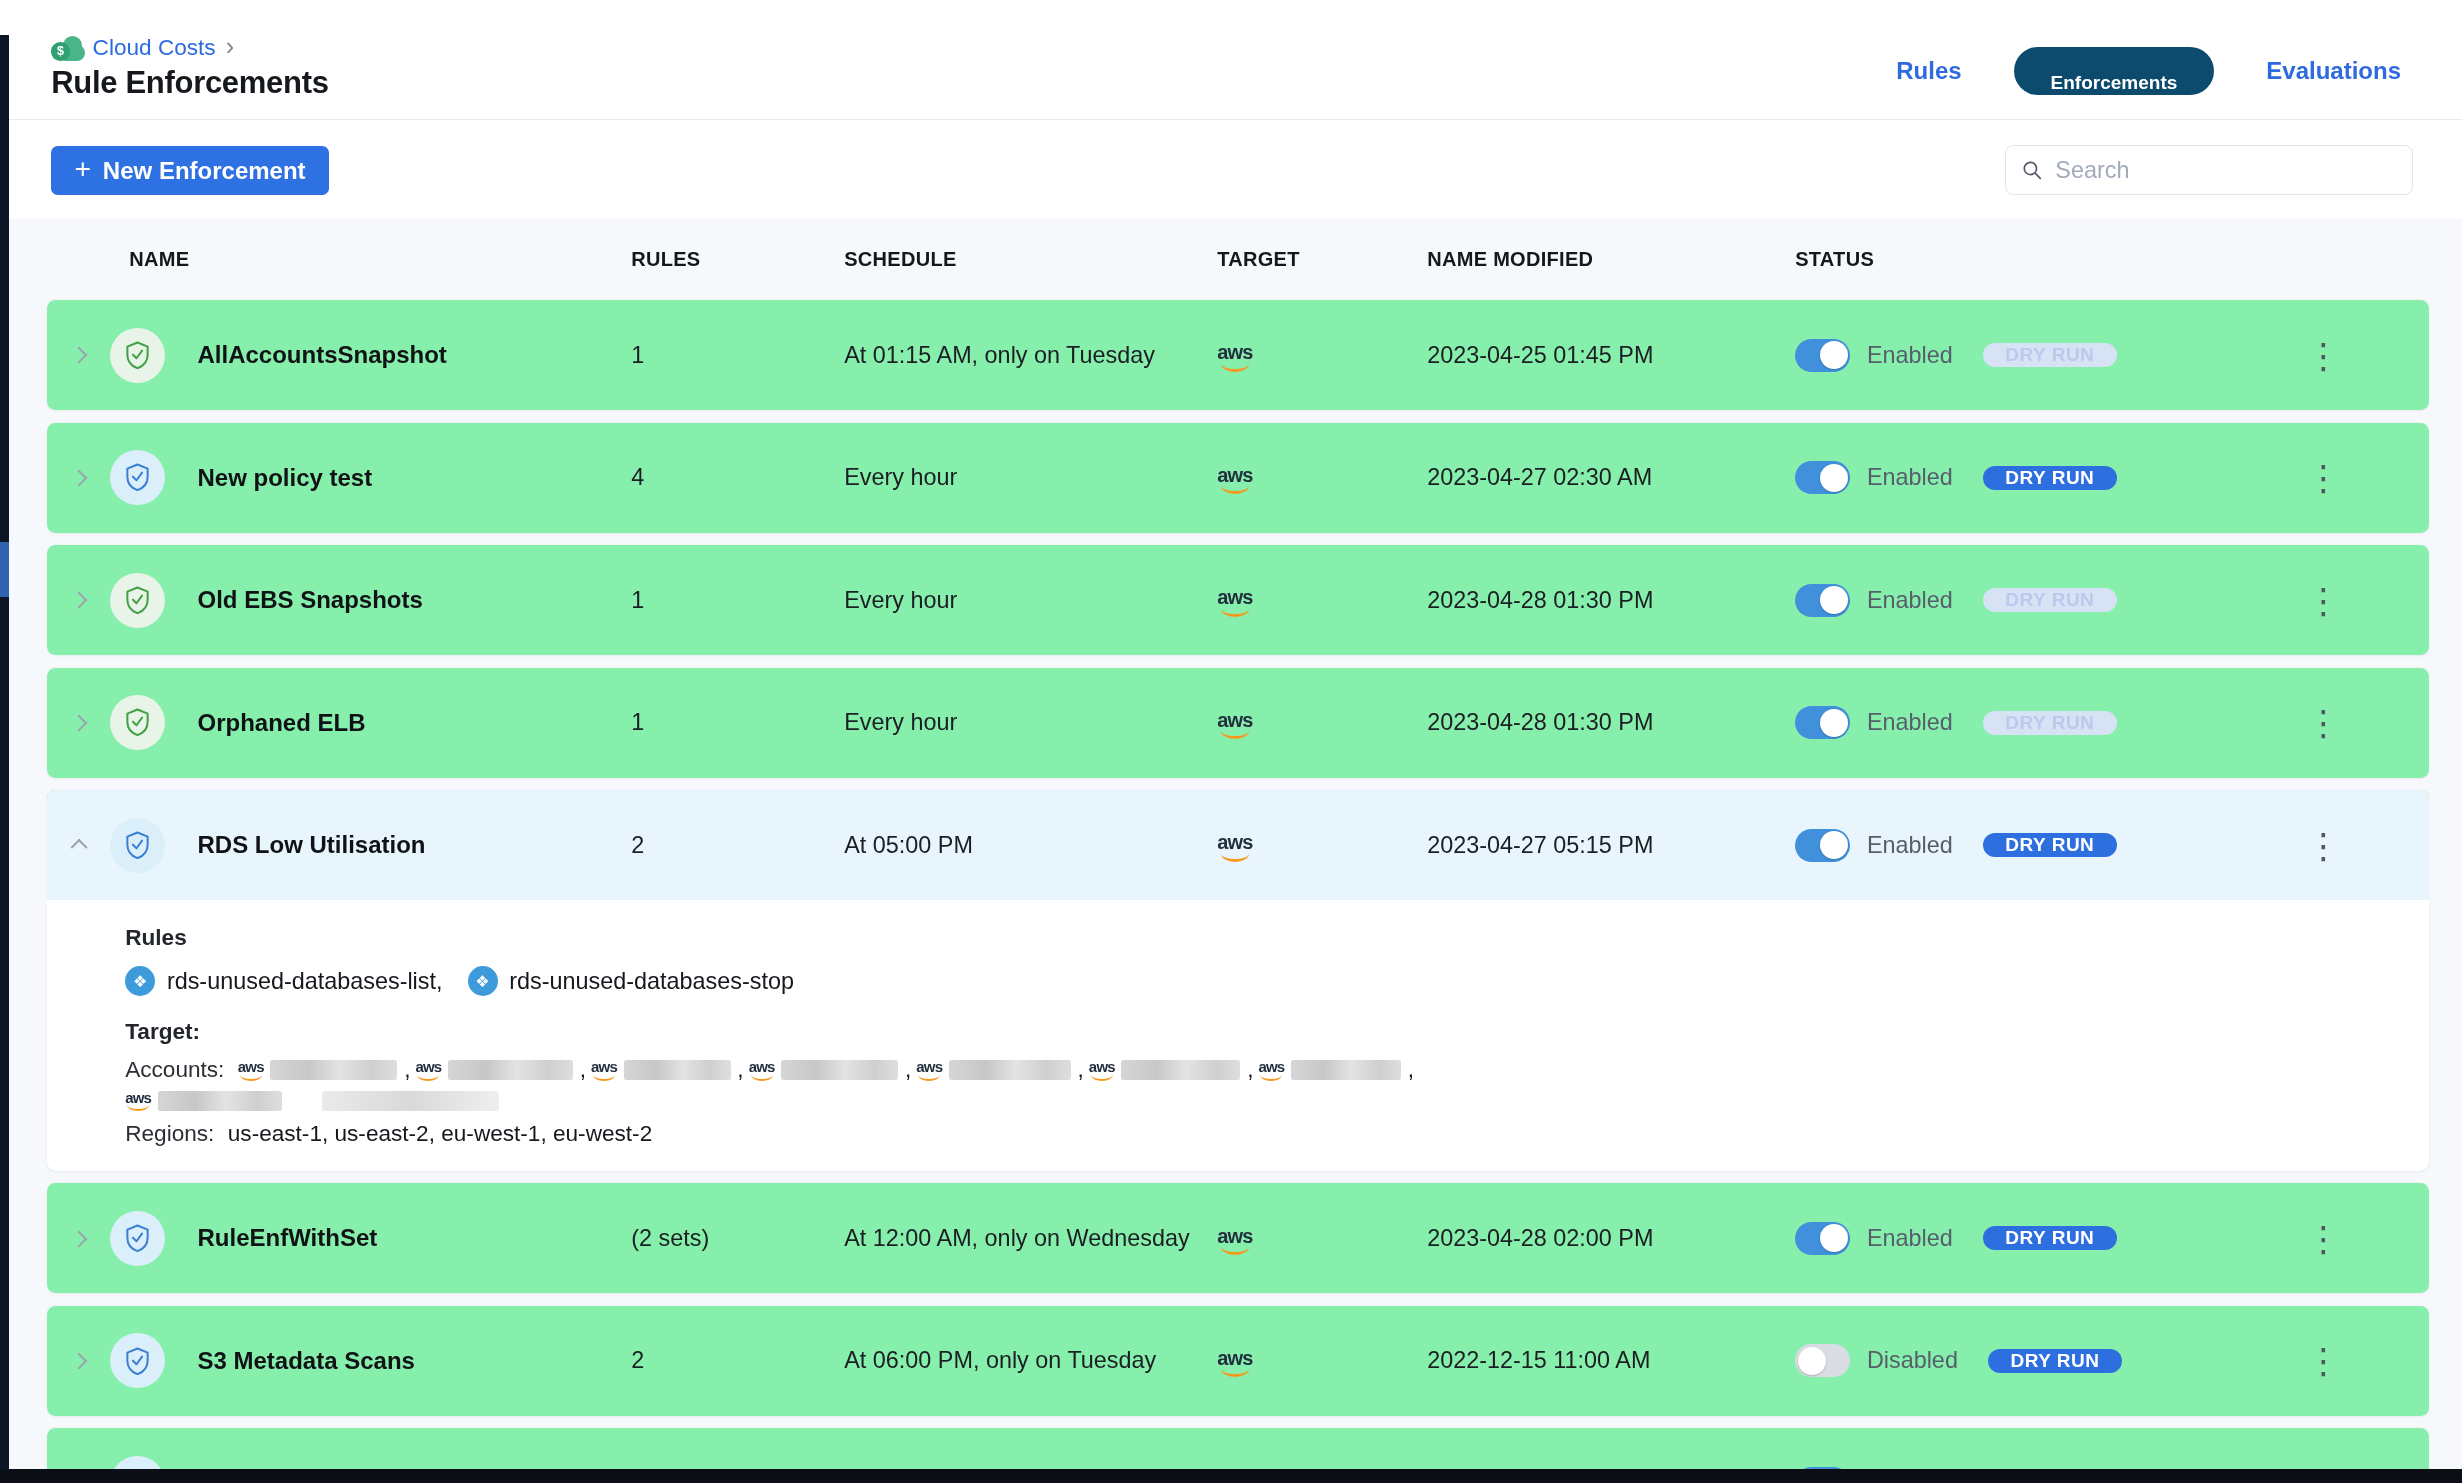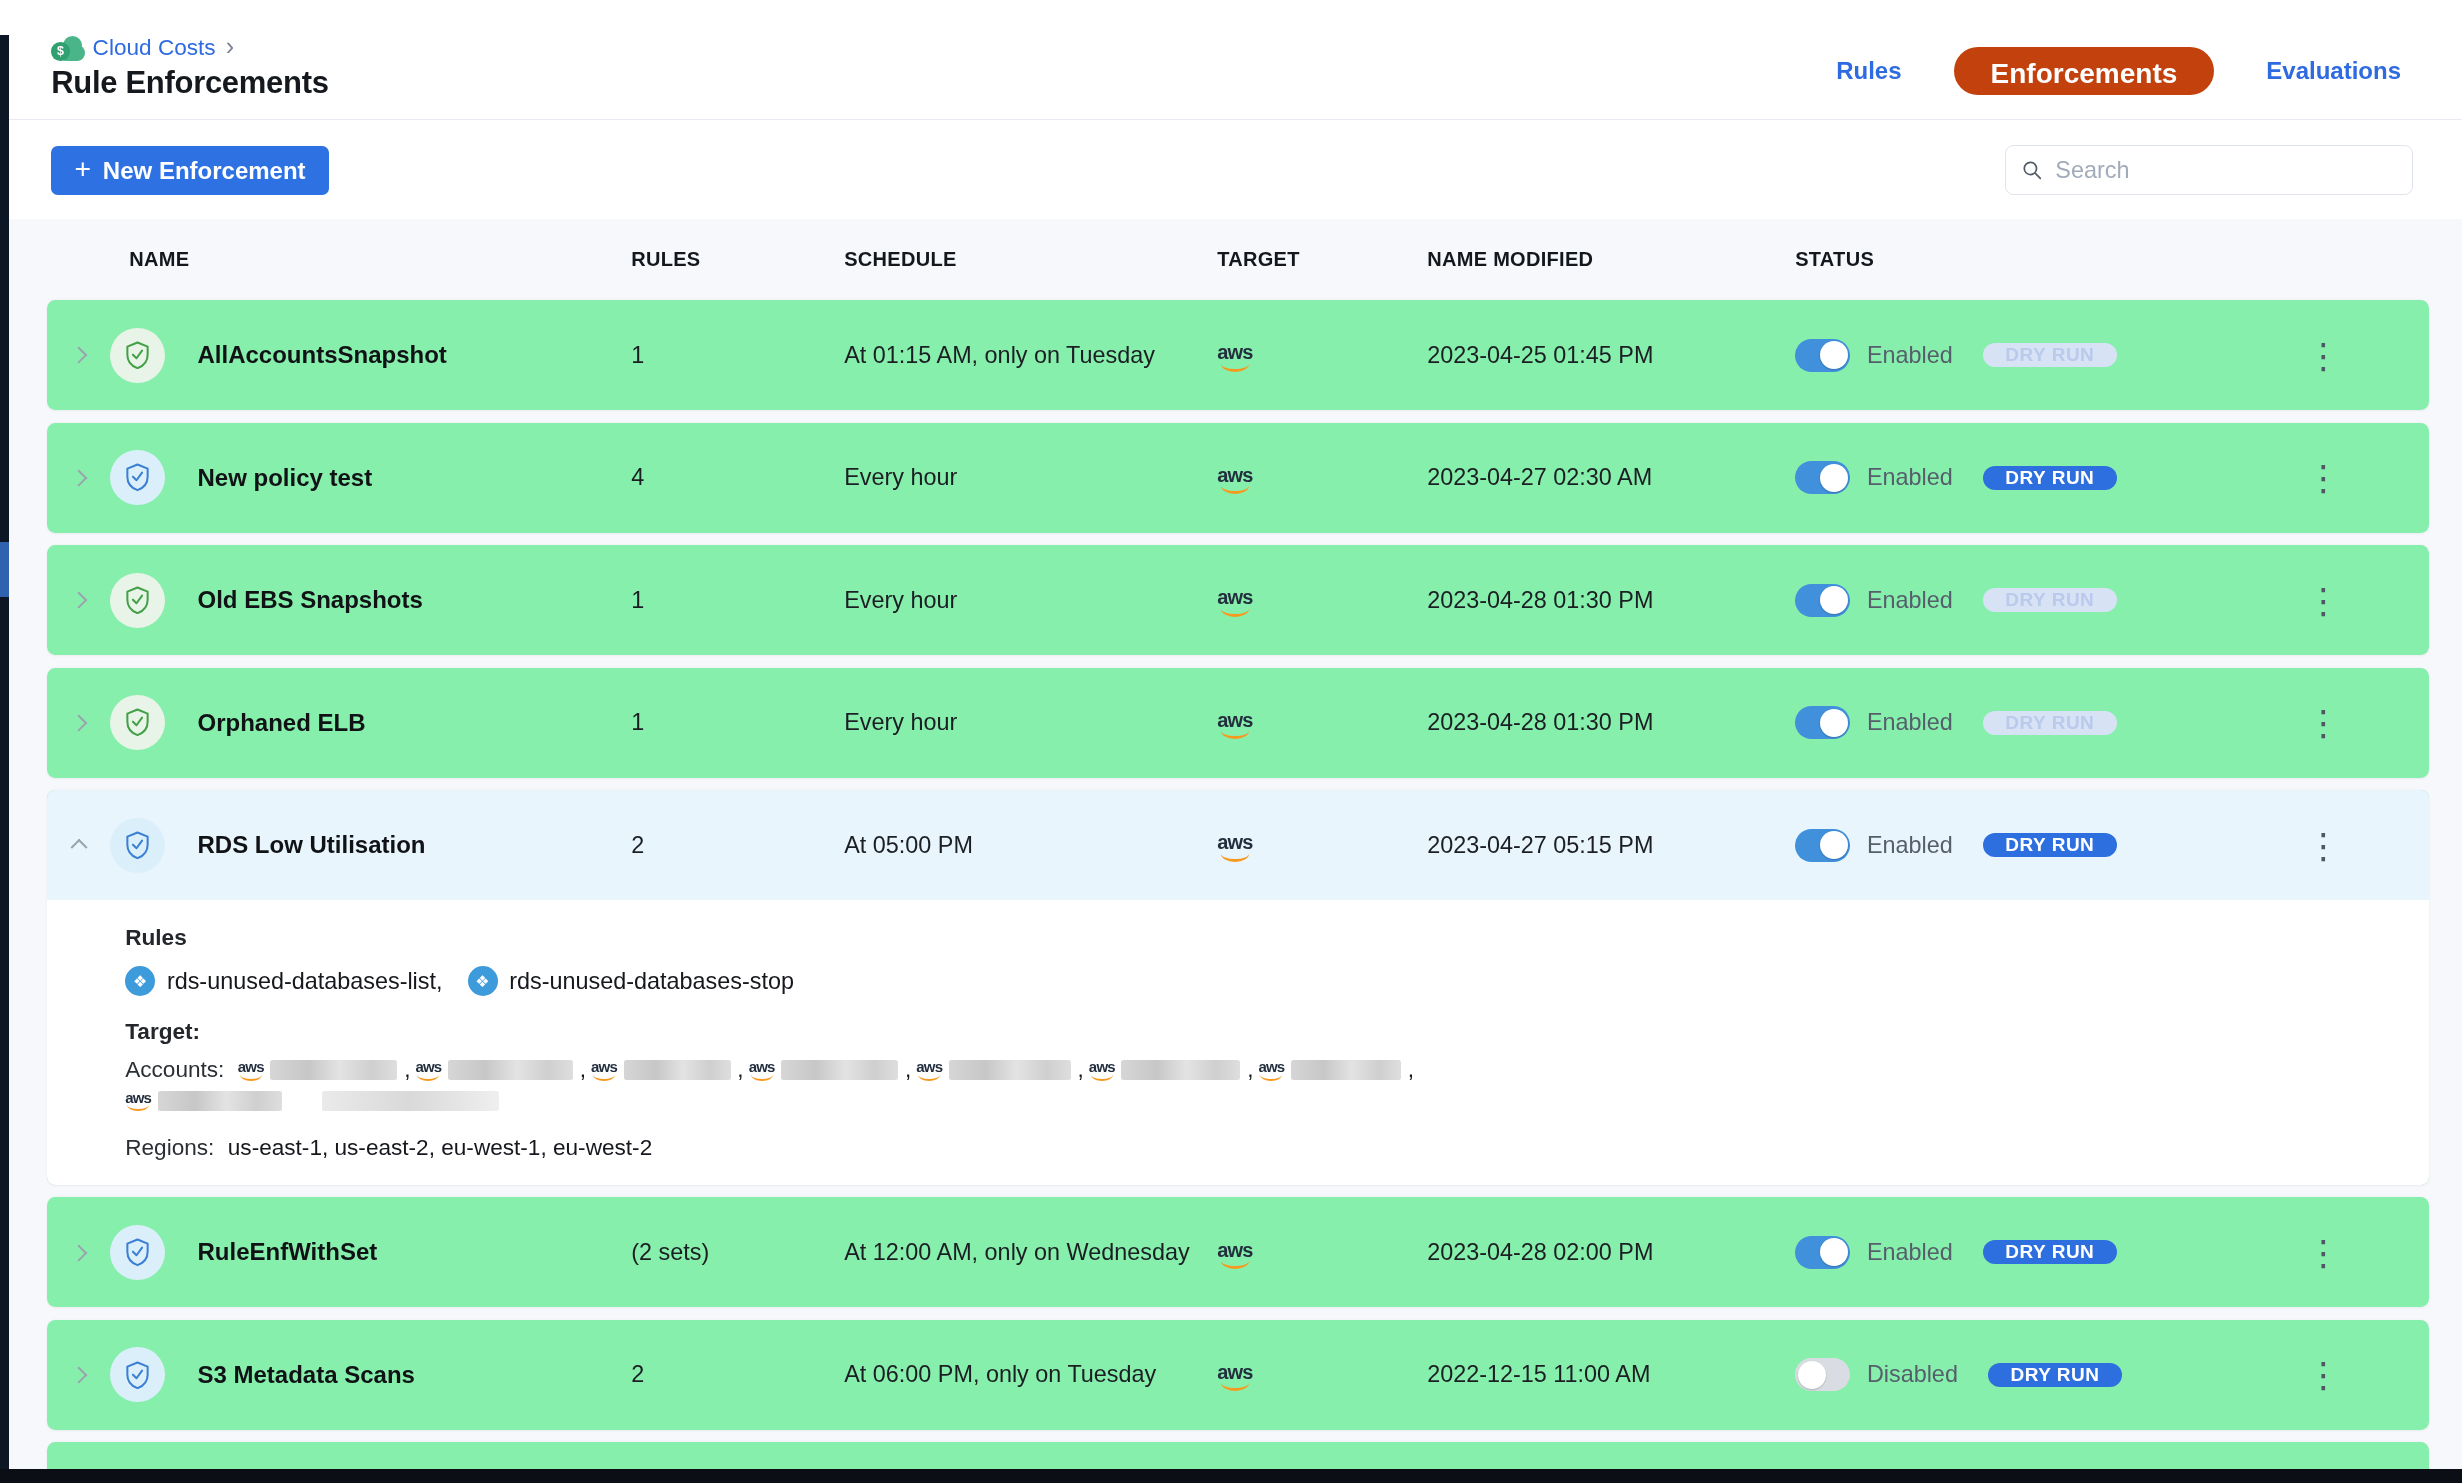--- a/index.html
+++ b/index.html
@@ -20,22 +20,22 @@
   .cc-icon .hump { position:absolute; right:2.5px; top:0; width:19px; height:19px; background:#4ab588; border-radius:50%; }
   .cc-icon .cloud { position:absolute; left:6.7px; bottom:0; width:27px; height:16px; background:#4ab588; border-radius:8.4px; }
   .cc-icon .dollar { position:absolute; left:0; bottom:0; width:18.4px; height:18.4px; background:#2fa070; border-radius:50%;
      color:#fff; font-size:12.5px; font-weight:700; display:flex; align-items:center; justify-content:center; }
   .breadcrumb .bc-label { color:#2e6ae0; font-size:22.6px; }
   .breadcrumb .bc-chev { color:#7d8592; font-size:25px; line-height:1; margin-left:1.7px; transform:translateY(-1.7px); }
   .page-title { position:absolute; left:42px; top:65px; font-size:31px; font-weight:700; color:#15181d; letter-spacing:-0.3px; }
 
   .tabs { position:absolute; right:61px; top:47px; height:48px; display:flex; align-items:center; gap:52px; }
   .tab-link { color:#2e6ae0; font-size:24px; font-weight:600; cursor:pointer; }
-  .tab-pill { background:#c2410c; color:#fff; font-size:28px; font-weight:700; height:48px; line-height:48px;
-     padding:3px 37px; border-radius:24px; }
+  .tab-pill { background:#0c4a6e; color:#fff; font-size:19px; font-weight:700; height:48px; line-height:48px;
+     padding:12px 37px; border-radius:24px; }
 
   
   .toolbar { position:relative; height:99px; background:#fff; }
   .btn-new { position:absolute; left:42px; top:26px; height:49px; background:#2e71e3; border-radius:6.7px;
      display:flex; align-items:center; padding:0 23.4px; gap:11.7px; color:#fff; cursor:pointer; }
   .btn-new .plus { font-size:28.4px; font-weight:400; line-height:1; transform:translateY(-1.7px); }
   .btn-new .lbl { font-size:24px; font-weight:700; }
   .search-box { position:absolute; right:49px; top:25px; width:408px; height:50px; background:#fff;
      border:1.7px solid #dfe3ec; border-radius:8.4px; display:flex; align-items:center; padding:0 15px; gap:11.7px; }
   .search-box input { border:none; outline:none; flex:1; font-size:23.4px; color:#333; background:transparent;
@@ -100,21 +100,21 @@
   .chip-text { font-size:23.4px; color:#16181d; }
   .d-target-label { margin-top:23.4px; font-size:22.6px; font-weight:600; color:#23272c; }
   .d-accounts { margin-top:11.7px; display:flex; flex-wrap:wrap; align-items:center; row-gap:6.7px; width:1372px; }
   .d-sub-label { font-size:22.6px; color:#2b2f34; margin-right:13.4px; }
   .acct { display:inline-flex; align-items:center; gap:6.7px; margin-right:5px; }
   .acct .bar { height:20px; border-radius:2.5px;
      background:linear-gradient(90deg,#d6d6d6 0%,#c7c7c7 30%,#e3e3e3 55%,#cfcfcf 80%,#dedede 100%); }
   .acct .comma { font-size:22.6px; color:#16181d; }
   .acct.overflow { margin-left:35px; }
   .acct.overflow .bar { background:linear-gradient(90deg,#eaeaea,#d9d9d9 50%,#efefef); }
-  .d-regions { margin-top:24px; display:flex; align-items:center; }
+  .d-regions { margin-top:10px; display:flex; align-items:center; }
   .regions-text { font-size:22.6px; color:#16181d; }
 </style>
 </head>
 <body>
 
 <div class="left-strip">
   <div class="notch"></div>
 </div>
 <div class="bottom-strip"></div>
 

